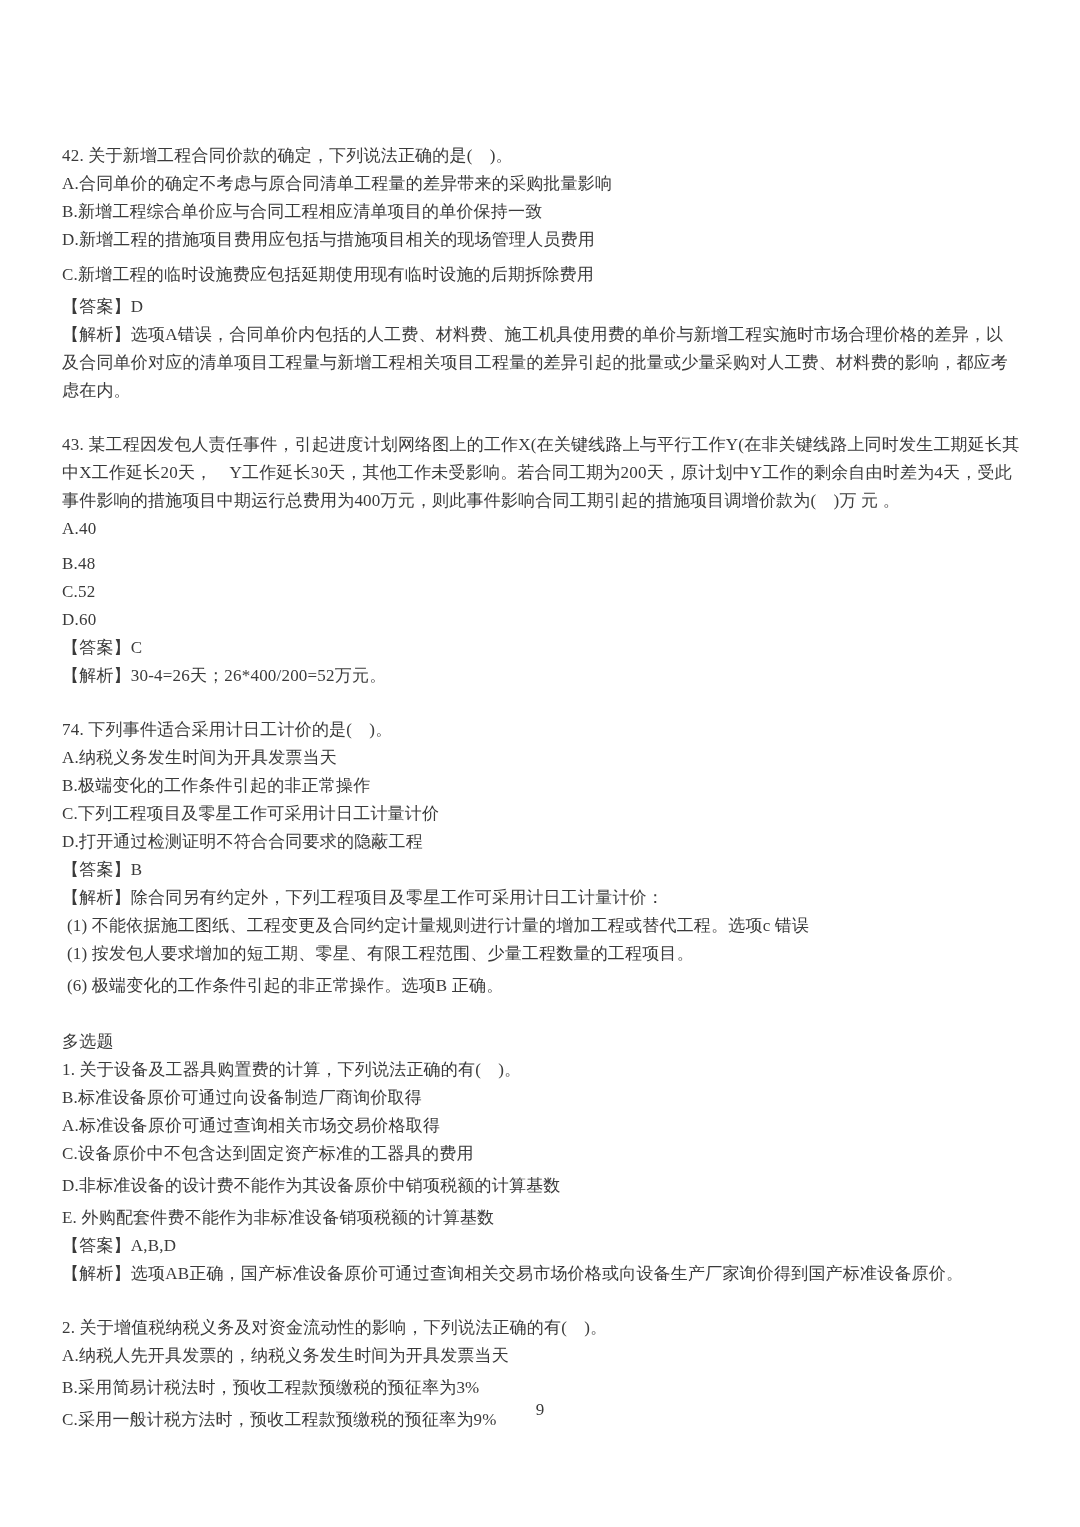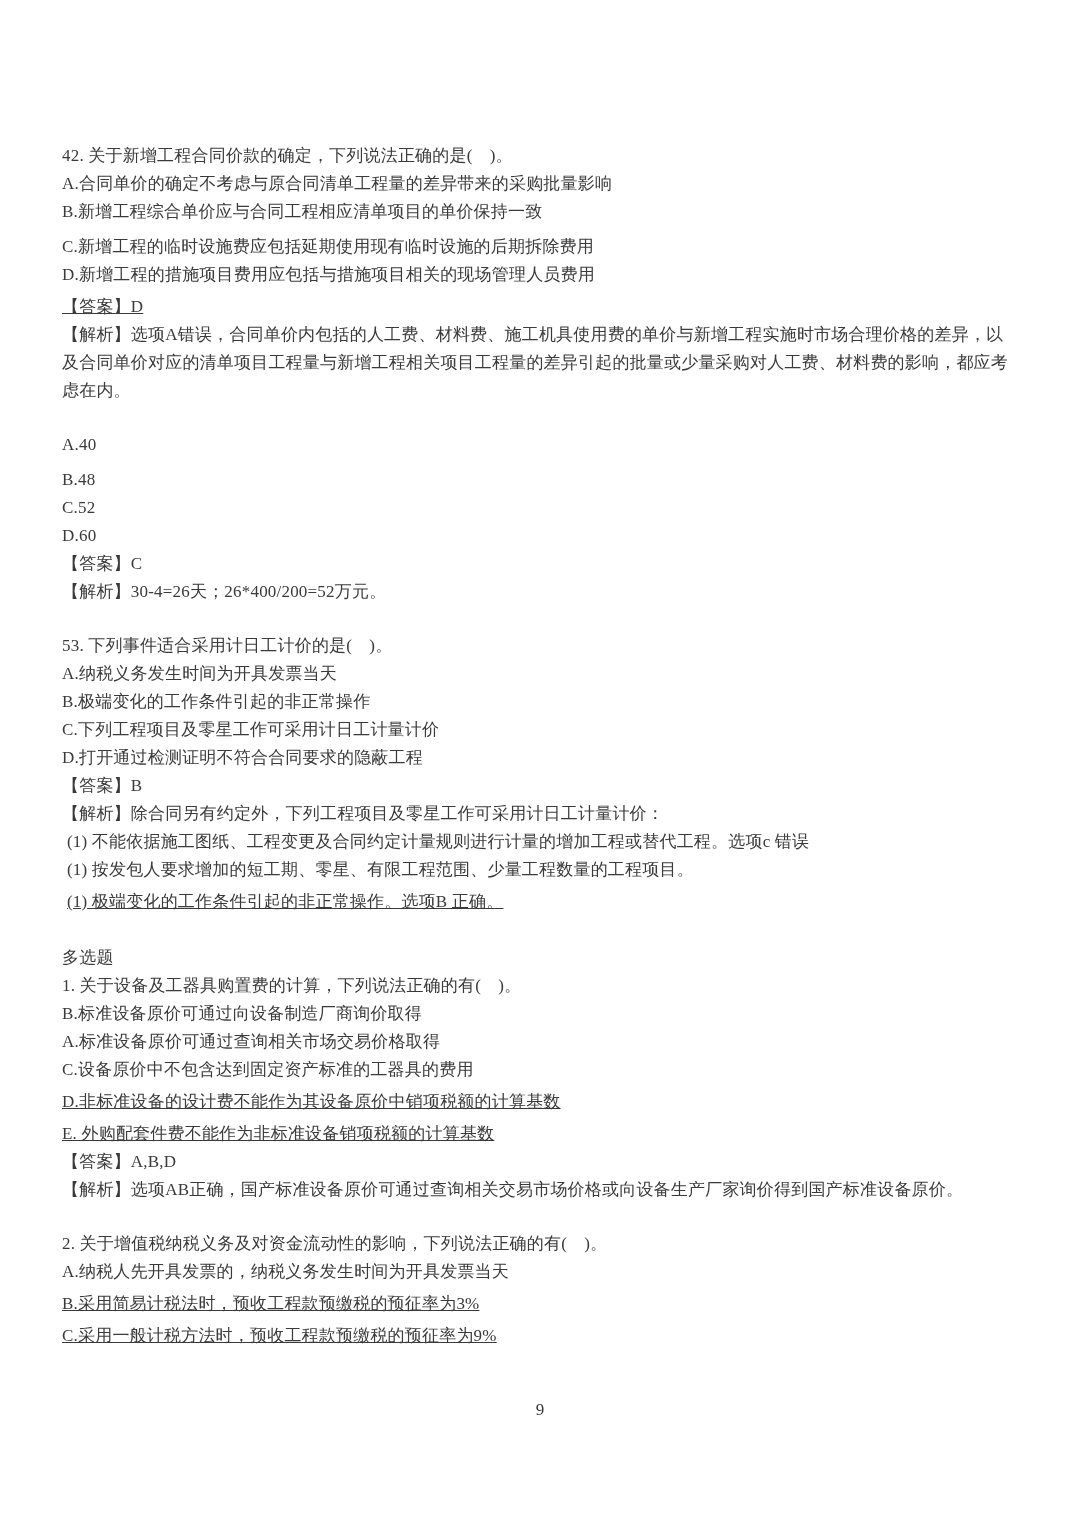--- a/index.html
+++ b/index.html
@@ -25,21 +25,21 @@
     line-height: 28px;
     text-align: left;
     letter-spacing: 0.2px;
   }
   .wrap2 {
     line-height: 28px;
   }
   .q-block { margin: 0; }
   .mt-q { margin-top: 26px; }
   .mt-sm { margin-top: 7px; }
-  .mt-xs { margin-top: 4px; text-decoration: underline; }
+  .mt-xs { margin-top: 4px; }
   .mt-sec { margin-top: 28px; }
   .indent-item { padding-left: 5px; }
   .page-number {
     position: absolute;
     top: 1398px;
     left: 0;
     width: 100%;
     text-align: center;
     font-size: 17px;
     line-height: 24px;
@@ -49,46 +49,47 @@
 </head>
 <body>
 
 <div class="page">
   <div class="content">
 
     <section class="q-block">
       <p class="line">42. 关于新增工程合同价款的确定，下列说法正确的是(　)。</p>
       <p class="line">A.合同单价的确定不考虑与原合同清单工程量的差异带来的采购批量影响</p>
       <p class="line">B.新增工程综合单价应与合同工程相应清单项目的单价保持一致</p>
+      <p class="line">D.新增工程的措施项目费用应包括与措施项目相关的现场管理人员费用</p>
       <p class="line mt-sm">C.新增工程的临时设施费应包括延期使用现有临时设施的后期拆除费用</p>
-      <p class="line">D.新增工程的措施项目费用应包括与措施项目相关的现场管理人员费用</p>
       <p class="line mt-xs">【答案】D</p>
       <p class="line wrap2">【解析】选项A错误，合同单价内包括的人工费、材料费、施工机具使用费的单价与新增工程实施时市场合理价格的差异，以及合同单价对应的清单项目工程量与新增工程相关项目工程量的差异引起的批量或少量采购对人工费、材料费的影响，都应考虑在内。</p>
     </section>
 
     <section class="q-block mt-q">
+      <p class="line wrap2">43. 某工程因发包人责任事件，引起进度计划网络图上的工作X(在关键线路上与平行工作Y(在非关键线路上同时发生工期延长其中X工作延长20天，　Y工作延长30天，其他工作未受影响。若合同工期为200天，原计划中Y工作的剩余自由时差为4天，受此事件影响的措施项目中期运行总费用为400万元，则此事件影响合同工期引起的措施项目调增价款为(　)万 元 。</p>
       <p class="line">A.40</p>
       <p class="line mt-sm">B.48</p>
       <p class="line">C.52</p>
       <p class="line">D.60</p>
       <p class="line">【答案】C</p>
       <p class="line">【解析】30-4=26天；26*400/200=52万元。</p>
     </section>
 
     <section class="q-block mt-q">
-      <p class="line">53. 下列事件适合采用计日工计价的是(　)。</p>
+      <p class="line">74. 下列事件适合采用计日工计价的是(　)。</p>
       <p class="line">A.纳税义务发生时间为开具发票当天</p>
       <p class="line">B.极端变化的工作条件引起的非正常操作</p>
       <p class="line">C.下列工程项目及零星工作可采用计日工计量计价</p>
       <p class="line">D.打开通过检测证明不符合合同要求的隐蔽工程</p>
       <p class="line">【答案】B</p>
       <p class="line">【解析】除合同另有约定外，下列工程项目及零星工作可采用计日工计量计价：</p>
       <p class="line indent-item">(1) 不能依据施工图纸、工程变更及合同约定计量规则进行计量的增加工程或替代工程。选项c 错误</p>
       <p class="line indent-item">(1) 按发包人要求增加的短工期、零星、有限工程范围、少量工程数量的工程项目。</p>
-      <p class="line indent-item mt-xs">(1) 极端变化的工作条件引起的非正常操作。选项B 正确。</p>
+      <p class="line indent-item mt-xs">(6) 极端变化的工作条件引起的非正常操作。选项B 正确。</p>
     </section>
 
     <section class="q-block mt-sec">
       <p class="line">多选题</p>
     </section>
 
     <section class="q-block">
       <p class="line">1. 关于设备及工器具购置费的计算，下列说法正确的有(　)。</p>
       <p class="line">B.标准设备原价可通过向设备制造厂商询价取得</p>
       <p class="line">A.标准设备原价可通过查询相关市场交易价格取得</p>

